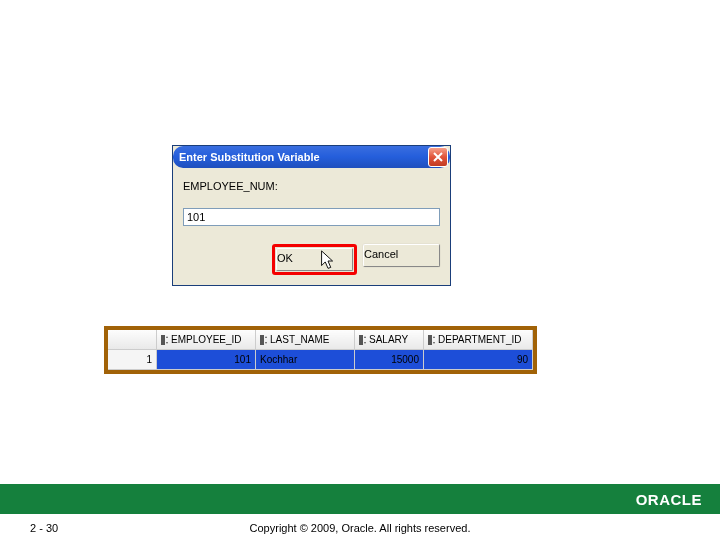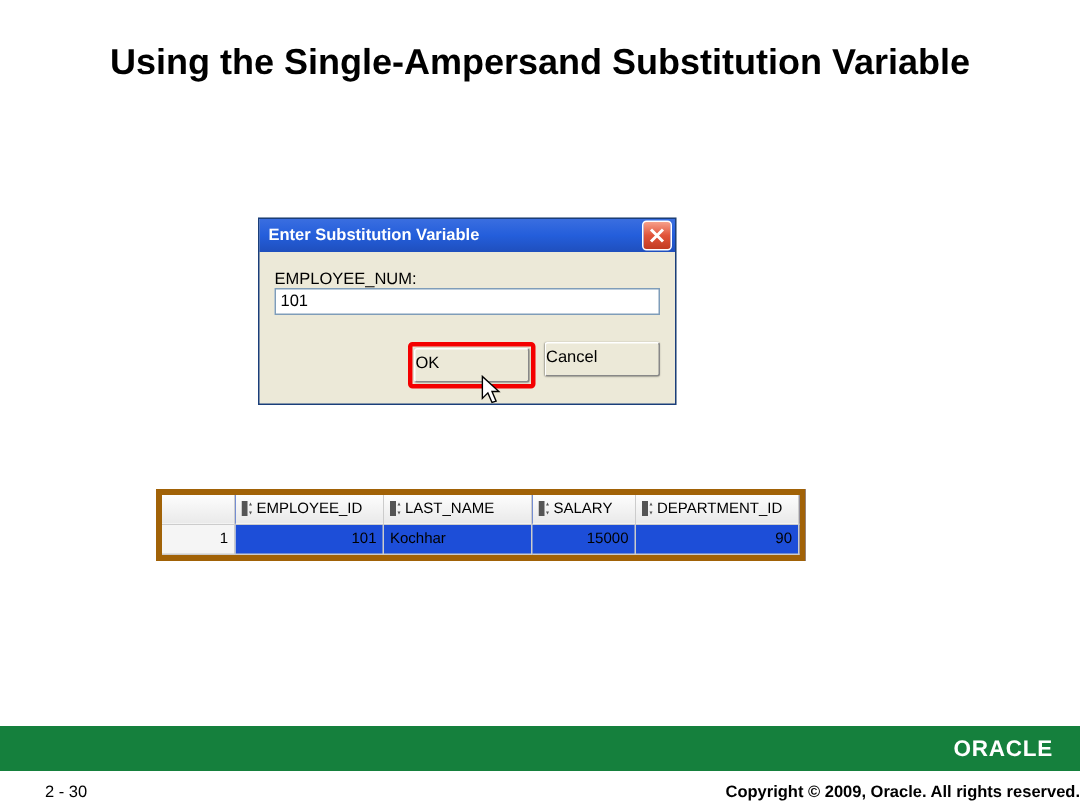--- a/index.html
+++ b/index.html
@@ -41,39 +41,40 @@
     font-size: 11px;
   }
   .titlebar {
     height: 22px;
     background: linear-gradient(to bottom, #3a6ee0 0%, #245edb 50%, #1f4fbd 100%);
     display: flex;
     align-items: center;
     padding: 0 2px 0 6px;
     color: #fff;
     font-weight: bold;
+    border-radius: 10px;
   }
   .titlebar .t-label { flex: 1; }
   .close-btn {
     width: 18px;
     height: 18px;
     background: linear-gradient(to bottom, #f6a08a 0%, #e1543a 50%, #c23b22 100%);
     border: 1px solid #fff;
     border-radius: 3px;
     display: flex;
     align-items: center;
     justify-content: center;
   }
   .close-btn svg { width: 10px; height: 10px; }
   .dialog-body {
     padding: 12px 10px 10px 10px;
   }
   .prompt-label {
     font-size: 11px;
-    margin-bottom: 0;
+    margin-bottom: 16px;
   }
   .text-input {
     width: 100%;
     box-sizing: border-box;
     height: 18px;
     border: 1px solid #7f9db9;
     background: #fff;
     font-family: Tahoma, sans-serif;
     font-size: 11px;
     padding: 1px 3px;
@@ -177,32 +178,30 @@
     left: 30px;
     bottom: 6px;
     font-size: 11px;
     color: #000;
   }
   .copyright {
     position: absolute;
     left: 0;
     right: 0;
     bottom: 6px;
-    text-align: right;
+    text-align: center;
     font-size: 11px;
     color: #000;
-    font-weight: bold;
   }
 </style>
 </head>
 <body>
 
 <div class="slide">
 
-  <div class="title">Using the Single-Ampersand Substitution Variable</div>
 
   <div class="dialog">
     <div class="titlebar">
       <span class="t-label">Enter Substitution Variable</span>
       <span class="close-btn">
         <svg viewBox="0 0 10 10">
           <path d="M1 1 L9 9 M9 1 L1 9" stroke="#fff" stroke-width="2" fill="none"></path>
         </svg>
       </span>
     </div>

